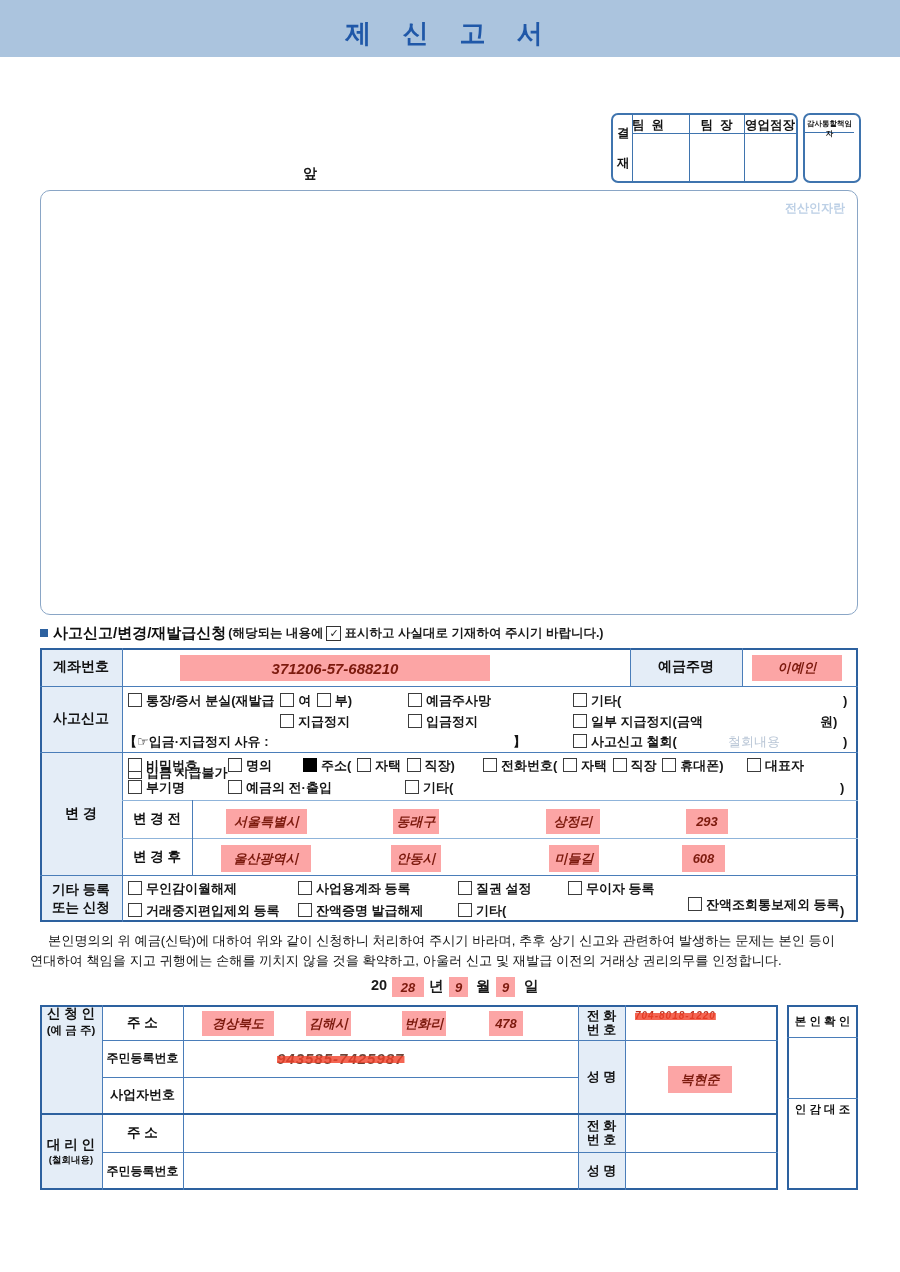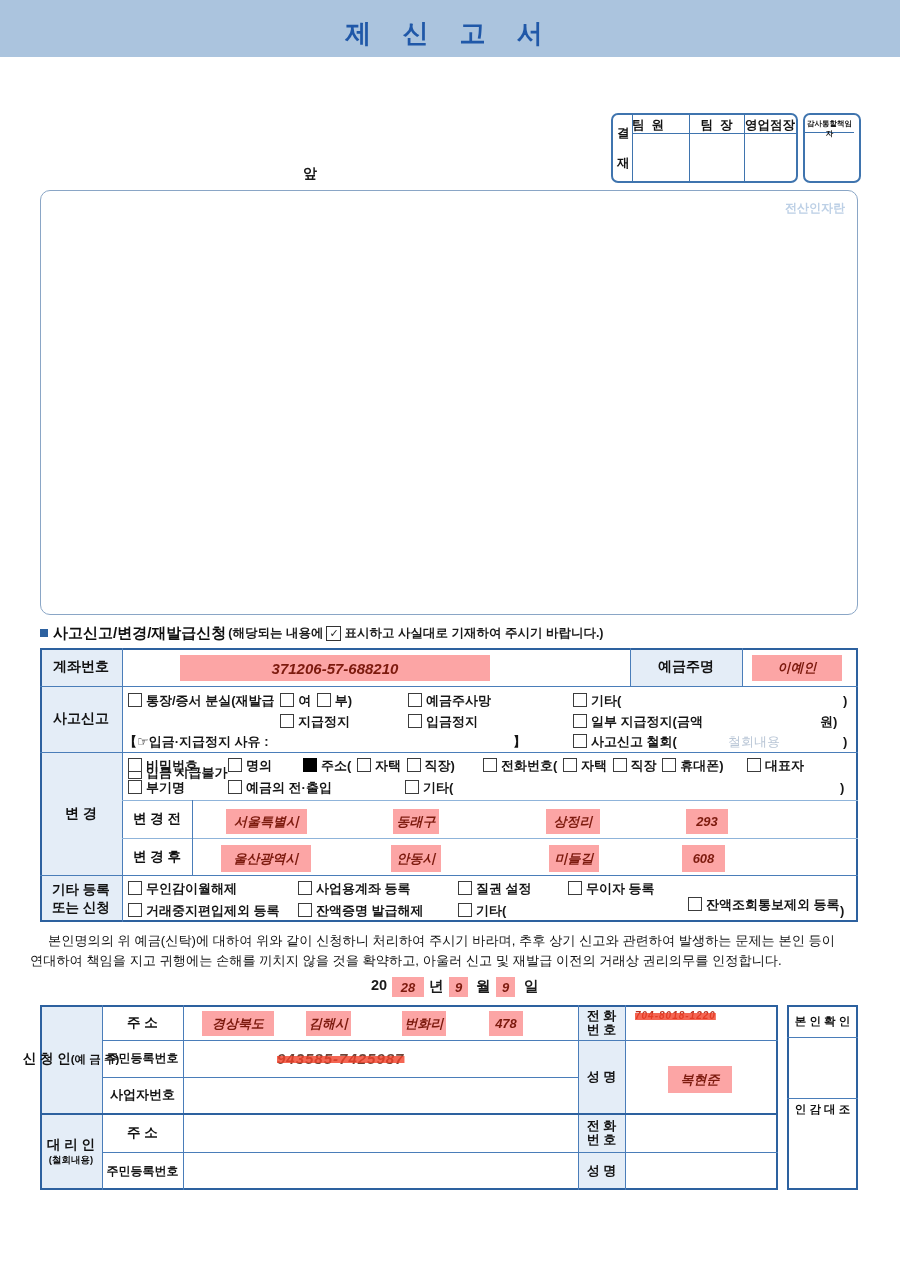--- a/index.html
+++ b/index.html
@@ -225,21 +225,21 @@
   <div class="box" style="left:40px;top:1005px;width:738px;height:185px;"></div>
   <div class="vl" style="left:102px;top:1005px;height:185px;"></div>
   <div class="vl" style="left:183px;top:1005px;height:185px;"></div>
   <div class="vl" style="left:578px;top:1005px;height:185px;"></div>
   <div class="vl" style="left:625px;top:1005px;height:185px;"></div>
   <div class="hl" style="left:102px;top:1040px;width:676px;"></div>
   <div class="hl" style="left:102px;top:1077px;width:476px;"></div>
   <div class="hl" style="left:40px;top:1113px;width:738px;height:2px;background:#2d619f;"></div>
   <div class="hl" style="left:102px;top:1152px;width:676px;"></div>
 
-  <div class="abs" style="left:40px;top:1005px;width:62px;height:108px;display:flex;align-items:center;justify-content:center;">
+  <div class="abs" style="left:40px;top:1005px;width:62px;height:108px;display:flex;flex-direction:column;align-items:center;">
     <span class="lbl pre" style="font-size:13.5px;">신 청 인</span>
     <span class="lbl pre" style="font-size:11.5px;">(예 금 주)</span>
   </div>
   <div class="abs lbl lbl-c pre" style="left:102px;top:1005px;width:81px;height:35px;font-size:13.5px;">주        소</div>
   <div class="red" style="left:202px;top:1011px;width:72px;height:25px;">경상북도</div>
   <div class="red" style="left:306px;top:1011px;width:45px;height:25px;">김해시</div>
   <div class="red" style="left:402px;top:1011px;width:44px;height:25px;">번화리</div>
   <div class="red" style="left:489px;top:1011px;width:34px;height:25px;">478</div>
   <div class="abs lbl lbl-c" style="left:102px;top:1040px;width:81px;height:37px;font-size:12px;">주민등록번호</div>
   <div class="strike" style="left:277px;top:1050px;font-size:15px;">943585-7425987</div>

